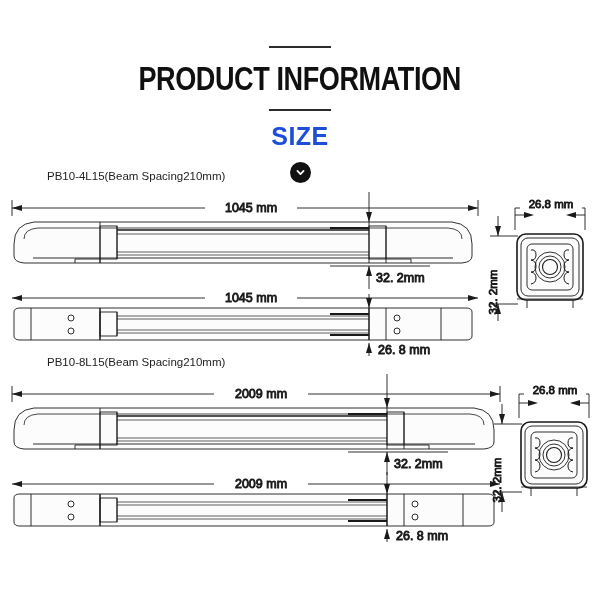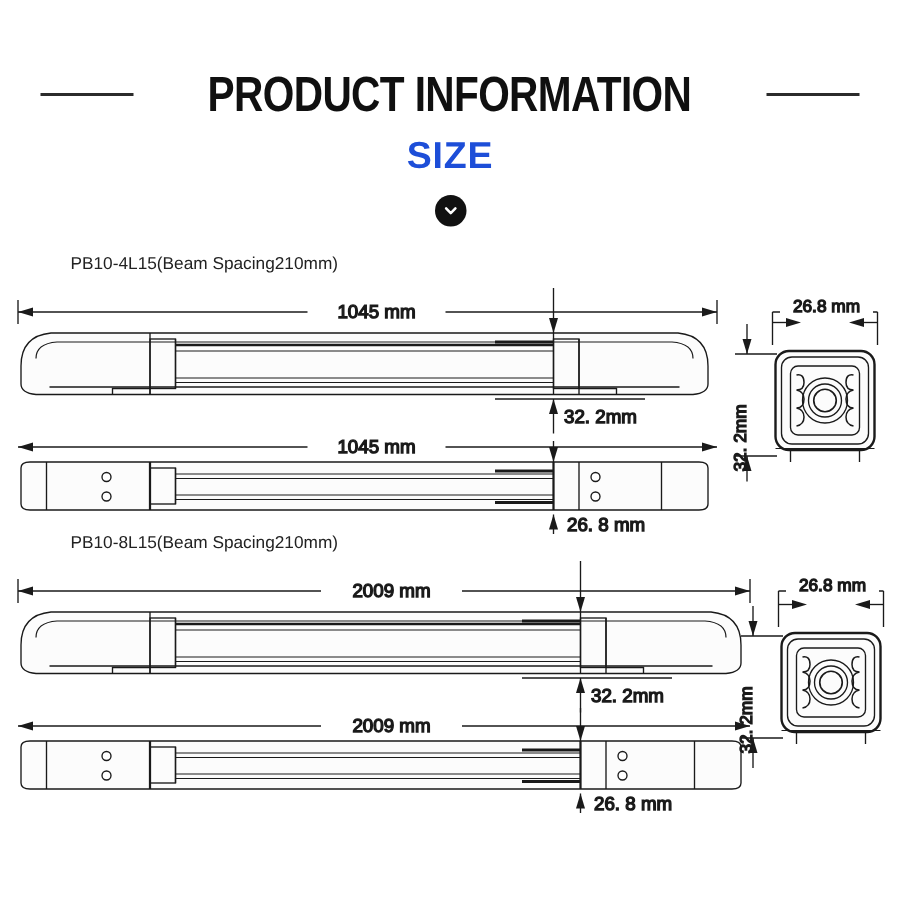--- a/index.html
+++ b/index.html
@@ -7,21 +7,21 @@
     width:600px;height:600px;
     background:#ffffff;
     font-family:"Liberation Sans", sans-serif;
     color:#1a1a1a;
     overflow:hidden;
     position:relative;
   }
 
   
   .header{padding-top:46px;text-align:center;}
-  .title-row{display:flex;align-items:center;justify-content:center;gap:14px;}
+  .title-row{display:flex;align-items:center;justify-content:center;gap:14px;flex-direction:column;}
   .title-rule{width:62px;height:2px;background:#2b2b2b;}
   .main-title{
     font-family:"Liberation Sans", sans-serif;
     font-size:33px;font-weight:bold;letter-spacing:-0.5px;
     color:#101010;line-height:1;
     transform:scaleX(0.82);transform-origin:center;
     white-space:nowrap;
   }
   .sub-title{
     margin-top:13px;

